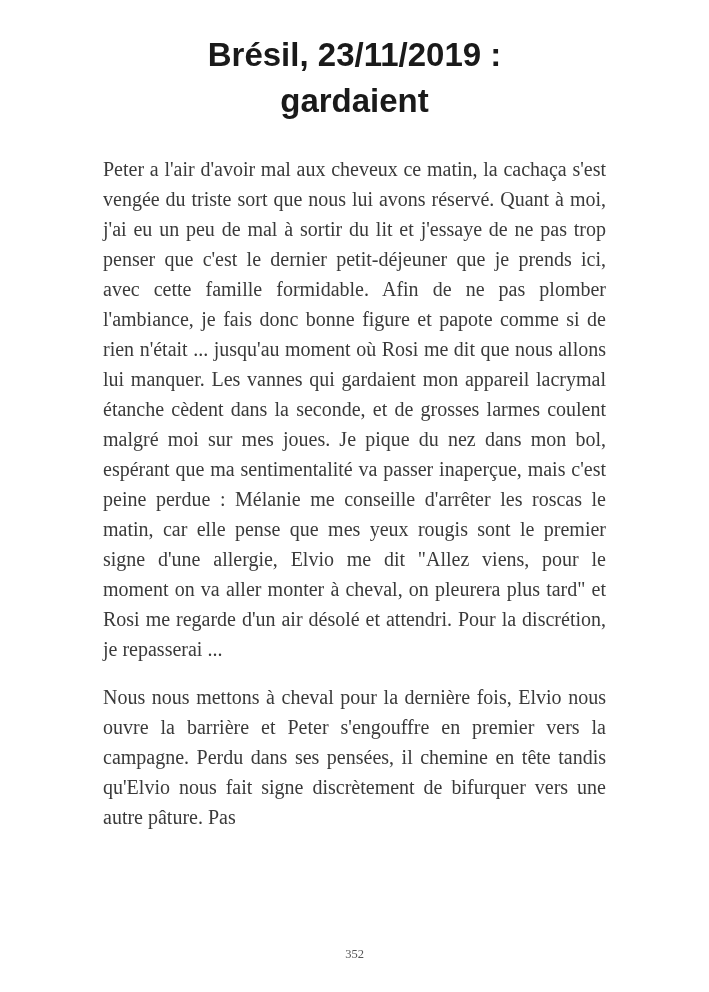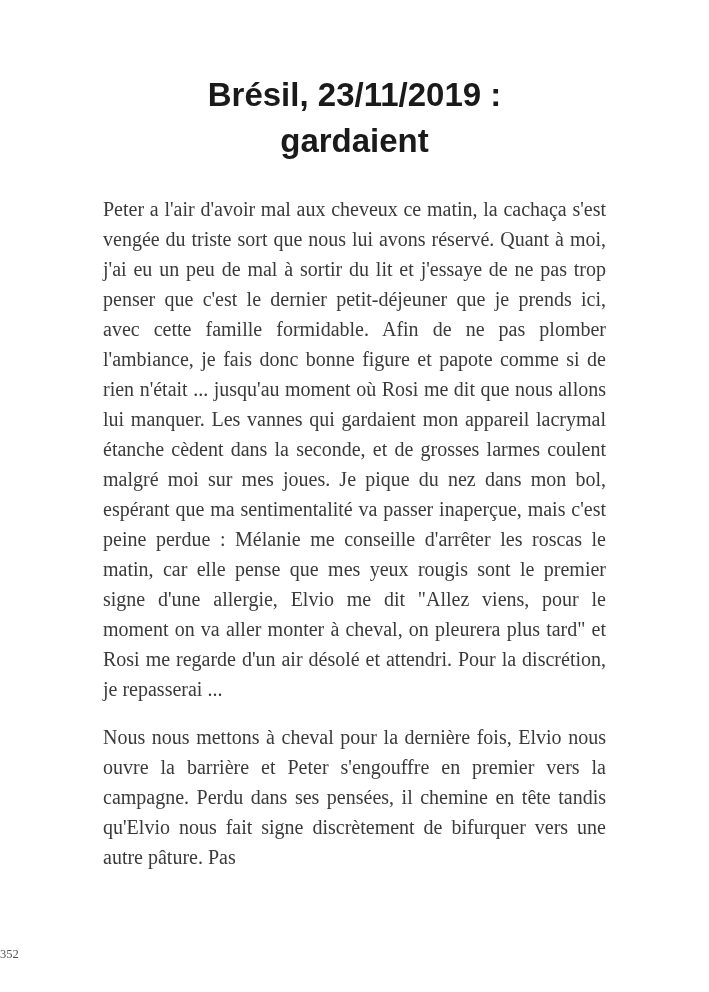--- a/index.html
+++ b/index.html
@@ -15,21 +15,21 @@
     width:709px;
     height:992px;
     background:var(--background);
     overflow:hidden;
   }
   .page{
     position:relative;
     width:709px;
     height:992px;
     background:var(--background);
-    padding:72px 103px 0 103px;
+    padding:32px 103px 0 103px;
   }
   .title{
     margin:0 0 30px 0;
     font-family:"Liberation Sans", sans-serif;
     font-weight:700;
     font-size:33px;
     line-height:46px;
     text-align:center;
     color:var(--title-text);
     letter-spacing:0;
@@ -41,21 +41,21 @@
     font-size:20px;
     line-height:30px;
     text-align:justify;
     color:var(--body-text);
   }
   .page-number{
     position:absolute;
     left:0;
     bottom:30px;
     width:100%;
-    text-align:left;
+    text-align:center;
     font-family:"Liberation Serif", serif;
     font-size:12.5px;
     color:var(--page-number-text);
   }
 </style>
 </head>
 <body>
 
 <div class="page">
   <h1 class="title">

